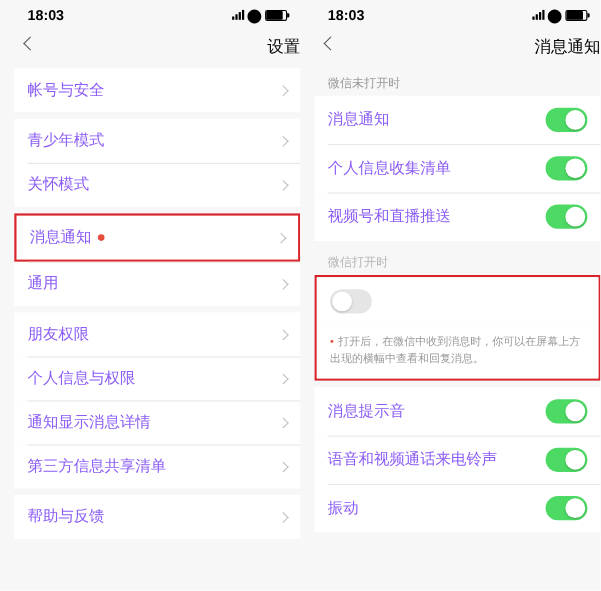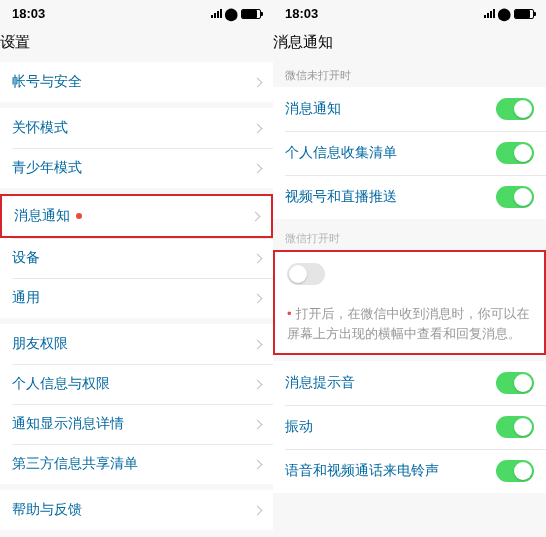--- a/index.html
+++ b/index.html
@@ -1,46 +1,46 @@
 <!DOCTYPE html>
 <html><head>
   <meta charset="utf-8">
   <style>
     * { box-sizing: border-box; margin: 0; padding: 0; }
     body { font-family: -apple-system, "Helvetica Neue", sans-serif; background: #fff; width: 546px; height: 537px; overflow: hidden; }
     .screens { display: flex; width: 546px; }
-    .screen { width: 273px; background: #f7f7f7; height: 537px; overflow: hidden; position: relative; }
+    .screen { width: 273px; background: #f7f7f7; height: 537px; overflow: hidden; position: relative; padding-left: 13px; }
     .status-bar { display: flex; justify-content: space-between; align-items: center; padding: 6px 12px 4px; background: #f7f7f7; font-size: 13px; font-weight: 600; }
     .status-right { display: flex; align-items: center; gap: 3px; }
     .signal { display: inline-flex; align-items: flex-end; gap: 1px; }
     .signal i { width: 2px; background: #000; display: inline-block; }
     .signal i:nth-child(1){height:3px}.signal i:nth-child(2){height:5px}.signal i:nth-child(3){height:7px}.signal i:nth-child(4){height:9px}
     .wifi { font-size: 12px; }
     .battery { width: 20px; height: 10px; border: 1px solid #000; border-radius: 2px; position: relative; }
     .battery::after { content: ''; position: absolute; right: -3px; top: 2px; width: 2px; height: 4px; background: #000; border-radius: 0 1px 1px 0; }
     .battery i { display: block; background: #000; height: 100%; width: 85%; border-radius: 1px; }
-    .nav { display: flex; align-items: center; justify-content: flex-start; position: relative; padding: 8px 0 10px; background: #f7f7f7; }
+    .nav { display: flex; align-items: center; justify-content: flex-end; position: relative; padding: 8px 0 10px; background: #f7f7f7; }
     .nav-title { font-size: 15px; font-weight: 500; }
     .back { position: absolute; left: 10px; top: 6px; }
     .chev { display: inline-block; width: 9px; height: 9px; border-left: 1.8px solid #555; border-bottom: 1.8px solid #555; transform: rotate(45deg); }
     .section-header { font-size: 11px; color: #999; padding: 6px 12px 4px; background: #f7f7f7; }
-    .cell { display: flex; align-items: center; justify-content: space-between; background: #fff; padding: 11px 12px; font-size: 14px; color: #0369a1; position: relative; }
+    .cell { display: flex; align-items: center; justify-content: space-between; background: #fff; padding: 11px 12px; font-size: 14px; color: #8b5cf6; position: relative; }
     .cell + .cell::before { content: ''; position: absolute; top: 0; left: 12px; right: 0; height: 0.5px; background: #e8e8e8; }
     .group { margin-bottom: 6px; }
     .cell-left { display: flex; align-items: center; gap: 6px; }
     .dot { width: 6px; height: 6px; border-radius: 50%; background: #e74c3c; }
     .arrow { display: inline-block; width: 7px; height: 7px; border-right: 1.5px solid #c0c0c0; border-top: 1.5px solid #c0c0c0; transform: rotate(45deg); }
     .toggle { width: 38px; height: 22px; border-radius: 11px; position: relative; }
     .toggle.on { background: #4cd964; }
     .toggle.off { background: #e5e5e5; }
     .toggle::after { content: ''; position: absolute; width: 18px; height: 18px; background: #fff; border-radius: 50%; top: 2px; box-shadow: 0 1px 2px rgba(0,0,0,0.2); }
     .toggle.on::after { right: 2px; }
     .toggle.off::after { left: 2px; }
     .highlight-red { border: 2px solid #d8232a; }
-    .tip { font-size: 13px; color: #999; padding: 8px 12px 10px; background: #fff; line-height: 1.5; }
+    .tip { font-size: 10px; color: #999; padding: 8px 12px 10px; background: #fff; line-height: 1.5; }
     .tip-dot { color: #e74c3c; margin-right: 4px; }
     .section-header.blurry { filter: blur(0.6px); opacity: 0.7; }
   </style>
 </head>
 <body>
 
 <div class="screens">
 
   <div class="screen">
     <div class="status-bar">
@@ -65,39 +65,35 @@
 
     <div class="group">
       <div class="cell">
         <span>帐号与安全</span>
         <span class="arrow"></span>
       </div>
     </div>
 
     <div class="group">
       <div class="cell">
-        <span>关怀模式</span>
+        <span>青少年模式</span>
         <span class="arrow"></span>
       </div>
       <div class="cell">
-        <span>青少年模式</span>
+        <span>关怀模式</span>
         <span class="arrow"></span>
       </div>
     </div>
 
     <div class="group">
       <div class="cell highlight-red">
         <span class="cell-left">
           <span>消息通知</span>
           <span class="dot"></span>
         </span>
-        <span class="arrow"></span>
-      </div>
-      <div class="cell">
-        <span>设备</span>
         <span class="arrow"></span>
       </div>
       <div class="cell">
         <span>通用</span>
         <span class="arrow"></span>
       </div>
     </div>
 
     <div class="group">
       <div class="cell">
@@ -174,23 +170,23 @@
         <span class="tip-dot">•</span><span>打开后，在微信中收到消息时，你可以在屏幕上方出现的横幅中查看和回复消息。</span>
       </div>
     </div>
 
     <div class="group" style="margin-top:6px">
       <div class="cell">
         <span>消息提示音</span>
         <span class="toggle on"></span>
       </div>
       <div class="cell">
-        <span>振动</span>
+        <span>语音和视频通话来电铃声</span>
         <span class="toggle on"></span>
       </div>
       <div class="cell">
-        <span>语音和视频通话来电铃声</span>
+        <span>振动</span>
         <span class="toggle on"></span>
       </div>
     </div>
 
   </div>
 </div>
 
 </body></html>

